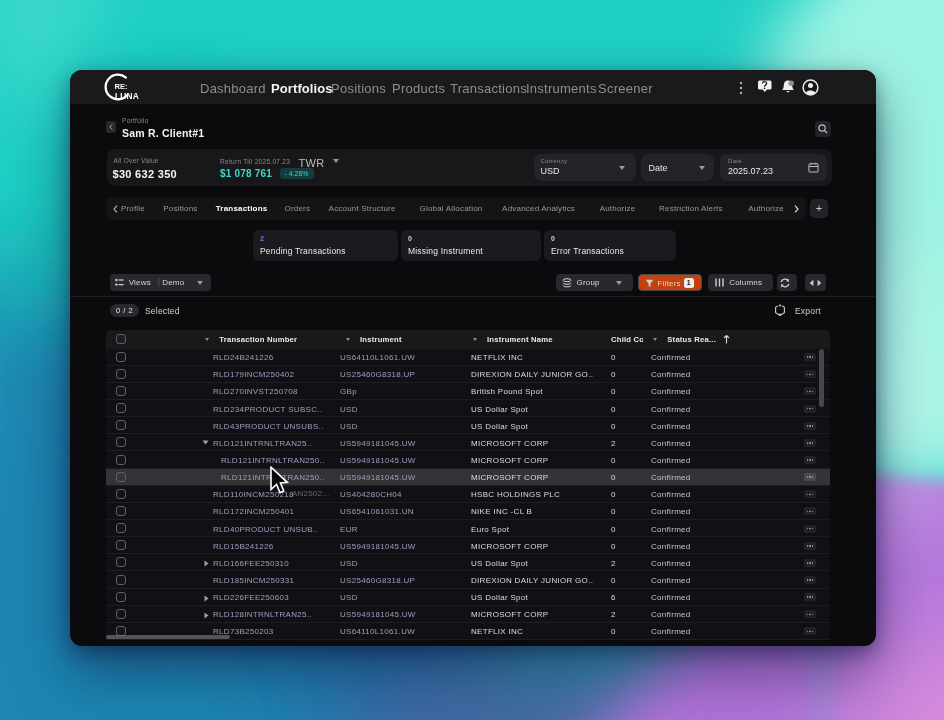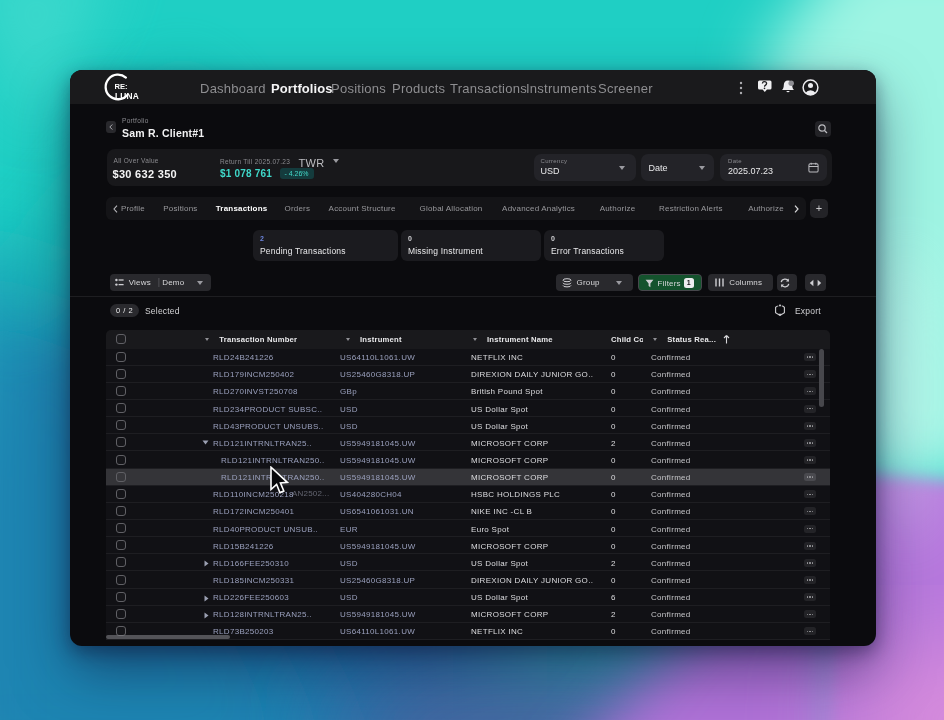--- a/index.html
+++ b/index.html
@@ -194,21 +194,21 @@
   <div id="plusbtn">+</div>
 
   <div class="card" style="left:183px;width:145px">
       <div class="cnum" style="color:#6c84dd">2</div>
       <div class="clab">Pending Transactions</div>
     </div>
   <div class="card" style="left:331px;width:140px">
       <div class="cnum" style="color:#d2d2d5">0</div>
       <div class="clab">Missing Instrument</div>
     </div>
-  <div class="card" style="left:474px;width:120px">
+  <div class="card" style="left:474px;width:132px">
       <div class="cnum" style="color:#d2d2d5">0</div>
       <div class="clab">Error Transactions</div>
     </div>
 
   <div class="chip" style="left:39.7px;width:101px">
     <svg class="ic" width="9" height="9" viewBox="0 0 9 9" style="left:5px;top:4px">
       <circle cx="1.4" cy="2" r="1.2" fill="#cfcfd3"></circle>
         <line x1="3.6" y1="2" x2="8.6" y2="2" stroke="#cfcfd3" stroke-width="1.3"></line>
       <circle cx="1.4" cy="6.6" r="1.2" fill="#cfcfd3"></circle>
         <line x1="3.6" y1="6.6" x2="8.6" y2="6.6" stroke="#cfcfd3" stroke-width="1.3"></line>
@@ -222,21 +222,21 @@
   <div class="chip" style="left:485.5px;width:77px">
     <svg class="ic" width="10" height="10" viewBox="0 0 10 10" style="left:6px;top:3.5px">
       <ellipse cx="5" cy="2.2" rx="4" ry="1.5" fill="none" stroke="#cfcfd3" stroke-width="1"></ellipse>
       <path d="M1 4.8 a4 1.5 0 0 0 8 0" fill="none" stroke="#cfcfd3" stroke-width="1"></path>
       <path d="M1 7.4 a4 1.5 0 0 0 8 0" fill="none" stroke="#cfcfd3" stroke-width="1"></path>
     </svg>
     <span class="chiptext" style="left:21px">Group</span>
     <span class="caret" style="position:absolute;left:60px;top:6.5px"></span>
   </div>
 
-  <div class="chip" style="left:567.6px;width:64.5px;background:#14532d;border:1px solid #47474c">
+  <div class="chip" style="left:567.6px;width:64.5px;background:#c2410c;border:1px solid #47474c">
     <svg class="ic" width="9" height="9" viewBox="0 0 9 9" style="left:6px;top:3.5px">
       <path d="M0.6 0.8 h7.8 l-3 3.6 v3.8 l-1.8 -1.2 v-2.6 Z" fill="#cfcfd3"></path>
     </svg>
     <span class="chiptext" style="left:19px">Filters</span>
     <span style="position:absolute;left:45px;top:2.7px;width:10px;height:10px;background:#ededef;border-radius:2.5px;color:#131316;font-size:7px;font-weight:bold;text-align:center;line-height:10px">1</span>
   </div>
 
   <div class="chip" style="left:638.2px;width:64.5px">
     <svg class="ic" width="9" height="9" viewBox="0 0 9 9" style="left:7px;top:4px">
       <line x1="1" y1="0.5" x2="1" y2="8.5" stroke="#cfcfd3" stroke-width="1.4"></line>

